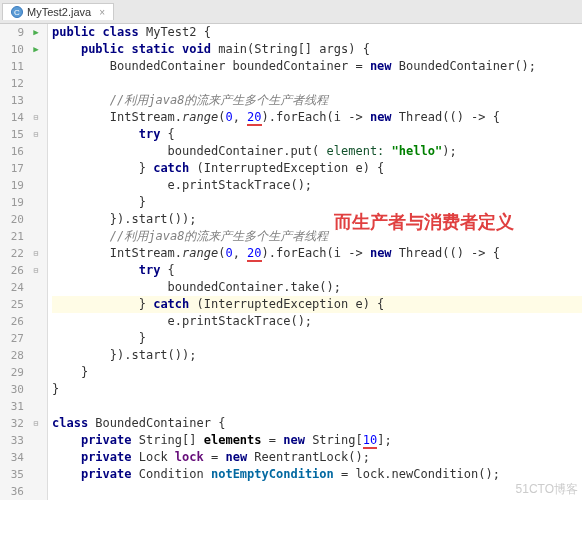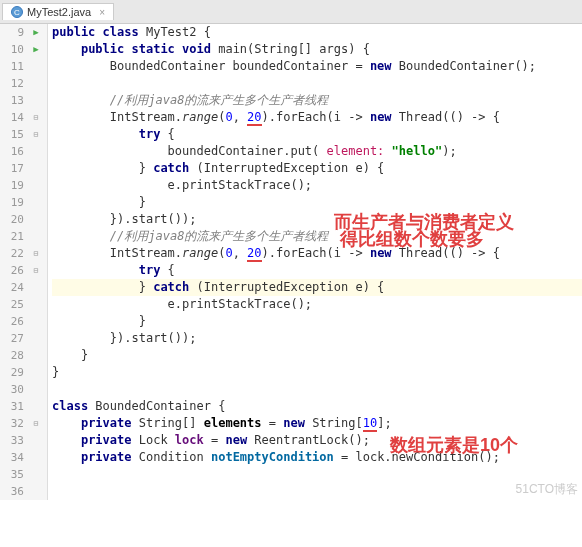--- a/index.html
+++ b/index.html
@@ -14,21 +14,21 @@
     .line-num { width: 28px; text-align: right; color: #999; font-size: 11px; padding-right: 4px; }
     .gutter-icon { width: 16px; display: flex; justify-content: center; }
     .run-icon { color: #4caf50; font-size: 9px; }
     .collapse-icon { color: #999; font-size: 8px; }
     .code-area { flex: 1; padding-left: 4px; position: relative; }
     .code-line { height: 17px; line-height: 17px; white-space: pre; color: #333; font-size: 12px; }
     .kw { color: #000080; font-weight: bold; }
     .str { color: #008000; font-weight: bold; }
     .num { color: #0000ff; }
     .comment { color: #808080; font-style: italic; }
-    .hint { color: #be185d; font-style: normal; text-align: center; }
+    .hint { color: #14532d; font-style: normal; text-align: center; }
     .hl25 { background: #fffce6; }
     .underline-red { border-bottom: 2px solid #e04040; padding-bottom: 0px; }
     .annotation { position: absolute; color: #e04040; font-family: Liberation Sans, sans-serif; font-size: 18px; font-weight: bold; }
     .watermark { position: absolute; right: 4px; bottom: 2px; color: #ccc; font-size: 12px; font-family: sans-serif; margin-left: 32px; }
   </style>
 </head>
 <body>
 
 <div class="tab-bar">
   <div class="tab">
@@ -181,30 +181,29 @@
     <div class="code-line">        <span>IntStream.</span><span style="font-style:italic">range</span><span>(</span><span class="num">0</span><span>, </span><span class="num underline-red">20</span><span>).forEach(i -&gt; </span><span class="kw">new</span><span> Thread(() -&gt; {</span></div>
     <div class="code-line">            <span class="kw">try</span><span> {</span></div>
     <div class="code-line">                <span>boundedContainer.put( </span><span class="hint">element:</span><span> </span><span class="str">"hello"</span><span>);</span></div>
     <div class="code-line">            <span>} </span><span class="kw">catch</span><span> (InterruptedException e) {</span></div>
     <div class="code-line">                <span>e.printStackTrace();</span></div>
     <div class="code-line">            <span>}</span></div>
     <div class="code-line">        <span>}).start());</span></div>
     <div class="code-line">        <span class="comment">//利用java8的流来产生多个生产者线程</span></div>
     <div class="code-line">        <span>IntStream.</span><span style="font-style:italic">range</span><span>(</span><span class="num">0</span><span>, </span><span class="num underline-red">20</span><span>).forEach(i -&gt; </span><span class="kw">new</span><span> Thread(() -&gt; {</span></div>
     <div class="code-line">            <span class="kw">try</span><span> {</span></div>
+    <div class="code-line">                <span>boundedContainer.take();</span></div>
     <div class="code-line hl25">            <span>} </span><span class="kw">catch</span><span> (InterruptedException e) {</span></div>
     <div class="code-line">                <span>e.printStackTrace();</span></div>
     <div class="code-line">            <span>}</span></div>
     <div class="code-line">        <span>}).start());</span></div>
     <div class="code-line">    <span>}</span></div>
     <div class="code-line"><span>}</span></div>
     <div class="code-line"></div>
     <div class="code-line"><span class="kw">class</span><span> BoundedContainer {</span></div>
     <div class="code-line">    <span class="kw">private</span><span> String[] </span><span style="color:#000000;font-weight:bold">elements</span><span> = </span><span class="kw">new</span><span> String[</span><span class="num underline-red">10</span><span>];</span></div>
     <div class="code-line">    <span class="kw">private</span><span> Lock </span><span style="color:#660e7a;font-weight:bold">lock</span><span> = </span><span class="kw">new</span><span> ReentrantLock();</span></div>
     <div class="code-line">    <span class="kw">private</span><span> Condition </span><span style="color:#0369a1;font-weight:bold">notEmptyCondition</span><span> = lock.newCondition();</span></div>
 
     <div class="annotation" style="top:186px; left:286px;">而生产者与消费者定义</div>
-    <div class="annotation" style="top:203px; left:292px;">得比组数个数要多</div>
-    <div class="annotation" style="top:409px; left:342px;">数组元素是10个</div>
     <div class="watermark">51CTO博客</div>
   </div>
 </div>
 
 </body></html>

